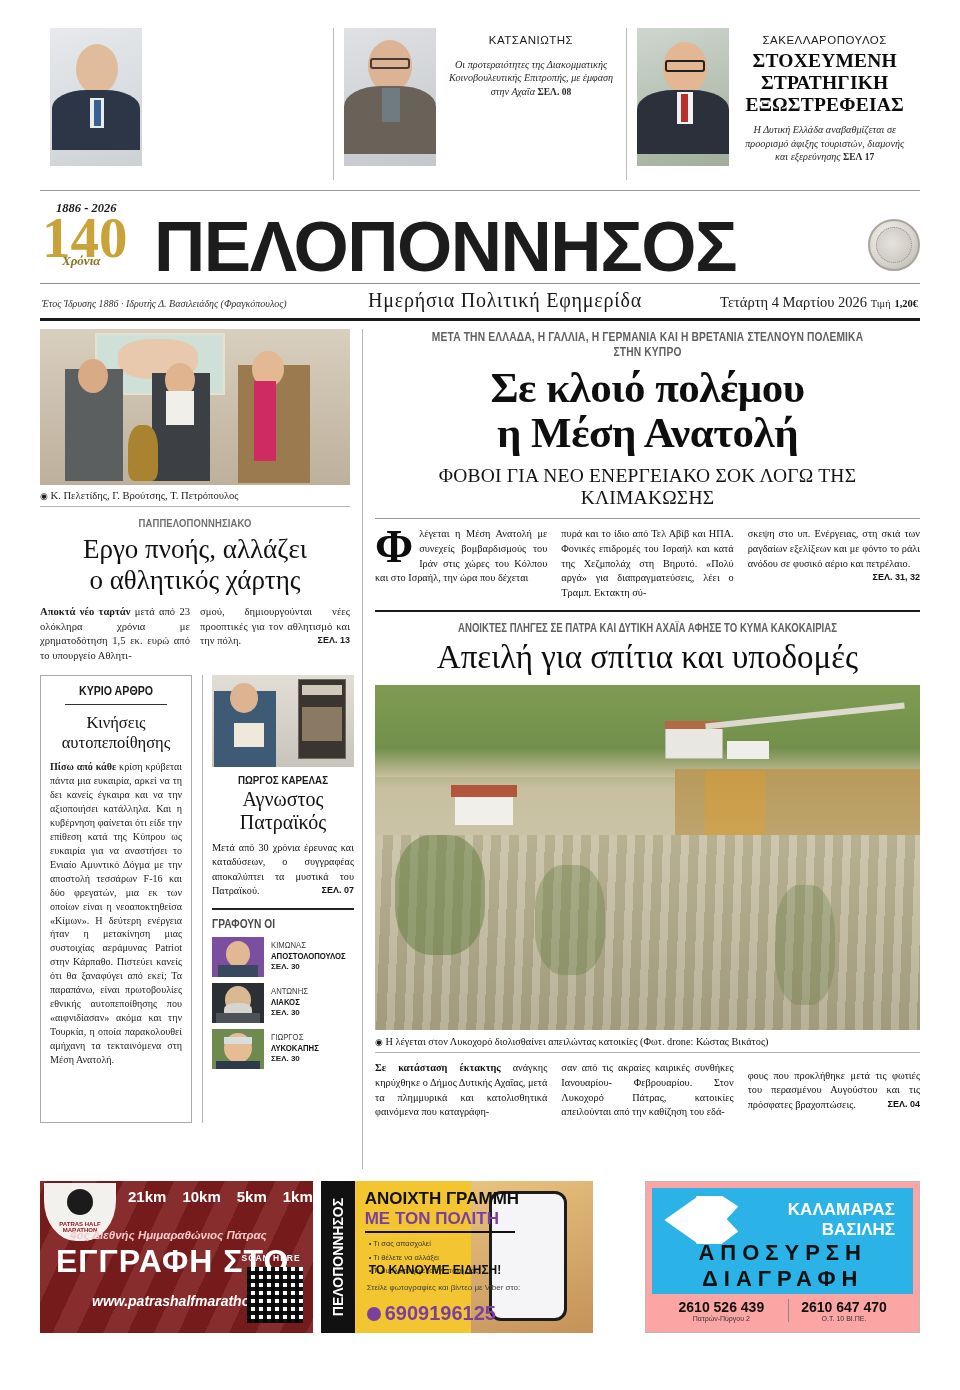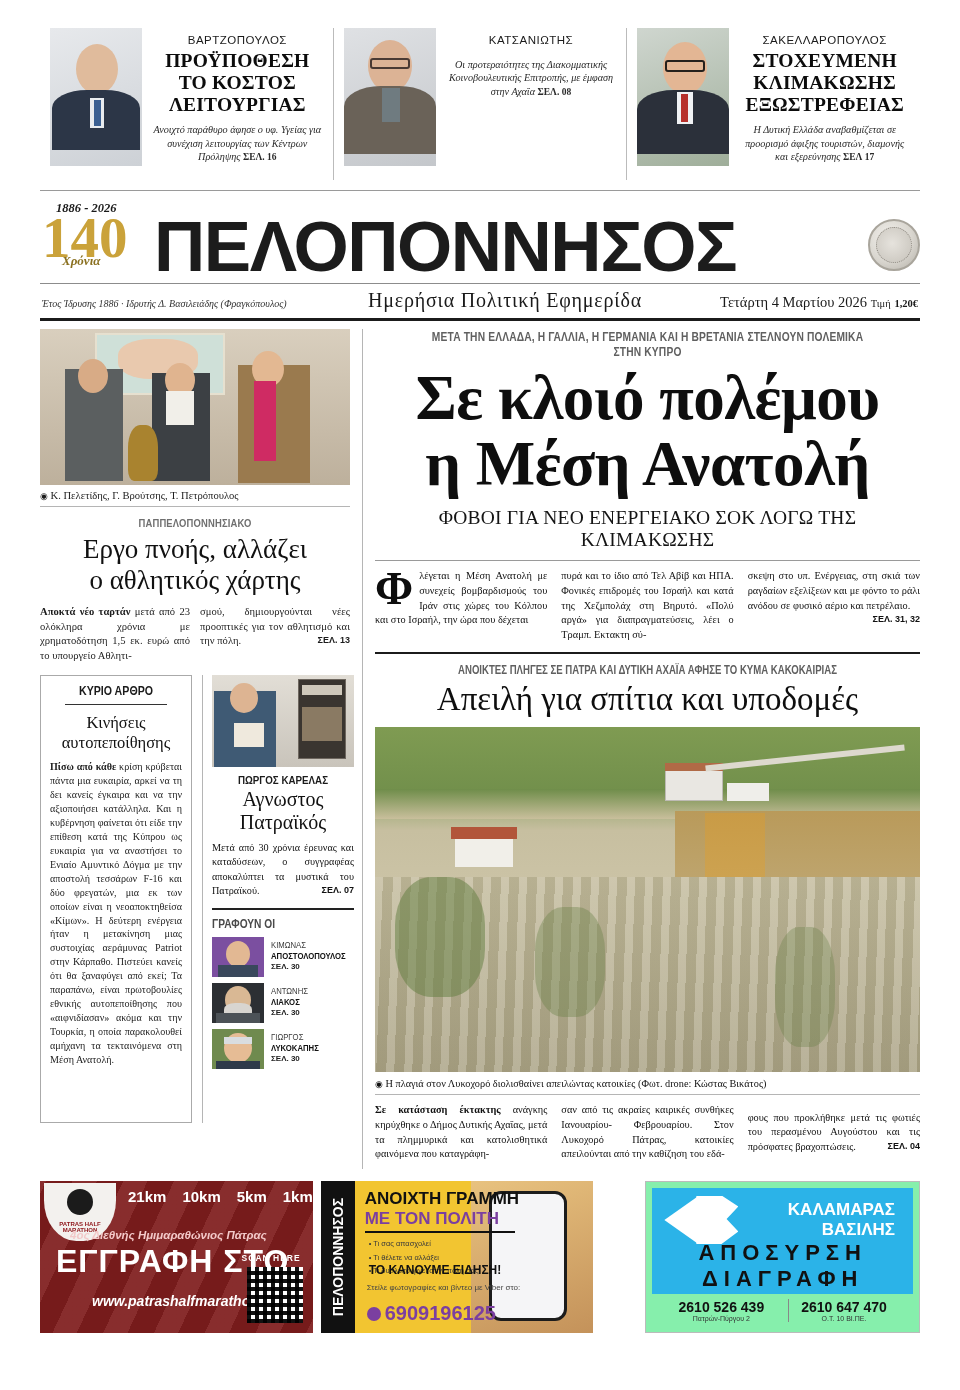--- a/index.html
+++ b/index.html
@@ -141,21 +141,21 @@
   .writer-last { font-weight: 700; color: #111; transform: scaleX(.9); transform-origin: left; display: block; }
   .writer-sel { color: #222; font-weight: 700; font-size: 8px; display: block; }
 
   
   .r-kicker {
     font-family: "Liberation Sans", sans-serif; font-weight: 700; font-size: 12.8px;
     text-align: center; color: #606060; transform: scaleX(.8); transform-origin: center;
     letter-spacing: .2px;
   }
   .r-headline {
-    text-align: center; font-size: 63px; line-height: 1.05; font-weight: 700;
+    text-align: center; font-size: 43px; line-height: 1.05; font-weight: 700;
     margin-top: 6px; color: #0e0e0e; letter-spacing: -.5px;
   }
   .r-sub {
     text-align: center; font-size: 19.5px; margin-top: 10px; color: #141414; letter-spacing: .2px;
   }
   .r-rule { height: 1px; background: #9a9a9a; margin: 9px 0 8px 0; }
   .r-lede { display: flex; gap: 14px; }
   .r-lede .c { flex: 1; font-size: 10.3px; line-height: 1.42; text-align: justify; }
   .dropcap {
     float: left; font-size: 46px; line-height: .78; font-weight: 700; padding: 2px 6px 0 0; color: #0d0d0d;
@@ -220,21 +220,21 @@
     font-size: 8px; line-height: 1.35; color: #444; }
   .ad2 .phone { position: absolute; left: 46px; bottom: 8px; font-family: "Liberation Sans", sans-serif;
     font-weight: 700; font-size: 20px; color: #7b3fa0; display: flex; align-items: center; gap: 4px; }
   .ad2 .vicon { width: 14px; height: 14px; border-radius: 50%; background: #7b3fa0; display: inline-block; }
   .ad2 .handphone { position: absolute; right: 0px; top: 0; width: 122px; height: 152px;
     background: linear-gradient(160deg,#e8c27f,#c4925a); }
   .ad2 .handphone .scr { position: absolute; left: 18px; top: 10px; width: 78px; height: 130px;
     background: #f5f5f7; border: 3px solid #1c1c1c; border-radius: 12px; }
 
   
-  .ad3 { background: #86efac; border: 1px solid #bbb; margin-left: 44px; }
+  .ad3 { background: #fca5a5; border: 1px solid #bbb; margin-left: 44px; }
   .ad3 .panel { position: absolute; left: 6px; right: 6px; top: 6px; height: 106px; background: #2bb3e8; }
   .ad3 .kb { position: absolute; left: 12px; top: 8px; width: 76px; height: 48px; }
   .ad3 .kb .k { position: absolute; left: 0; top: 0; width: 34px; height: 48px; background: #fff;
     clip-path: polygon(100% 0, 100% 100%, 0 50%); }
   .ad3 .kb .b { position: absolute; left: 32px; top: 0; width: 42px; height: 48px; background: #fff;
     clip-path: polygon(0 0, 62% 0, 100% 22%, 72% 48%, 100% 74%, 60% 100%, 0 100%); }
   .ad3 .name { position: absolute; right: 18px; top: 12px; text-align: right; color: #fff;
     font-family: "Liberation Sans", sans-serif; font-weight: 700; font-size: 17px; line-height: 1.2; }
   .ad3 .w1, .ad3 .w2 { position: absolute; left: 0; right: 0; text-align: center; color: #111;
     font-family: "Liberation Sans", sans-serif; font-weight: 700; font-size: 22px; letter-spacing: 6px; }
@@ -254,25 +254,20 @@
   <div class="teasers">
 
     <div class="teaser">
       <div class="teaser-photo">
         <div class="tp-bg" style="background:linear-gradient(160deg,#e7e9ec,#cdd1d6)"></div>
         <div class="tp-head" style="width:42px;height:50px;left:26px;top:16px;background:#e0bb9c"></div>
         <div class="tp-body" style="width:88px;height:60px;left:2px;top:62px;background:#2c3647"></div>
         <div style="position:absolute;width:14px;height:30px;left:40px;top:70px;background:#e9ecef"></div>
         <div style="position:absolute;width:7px;height:26px;left:44px;top:72px;background:#3a5f91"></div>
       </div>
-      <div class="teaser-text">
-        <div class="teaser-kicker">ΒΑΡΤΖΟΠΟΥΛΟΣ</div>
-        <div class="teaser-title">ΠΡΟΫΠΟΘΕΣΗ ΤΟ ΚΟΣΤΟΣ ΛΕΙΤΟΥΡΓΙΑΣ</div>
-        <div class="teaser-sub"><span>Ανοιχτό παράθυρο άφησε ο υφ. Υγείας για συνέχιση λειτουργίας των Κέντρων Πρόληψης</span> <b>ΣΕΛ. 16</b></div>
-      </div>
     </div>
 
     <div class="teaser">
       <div class="teaser-photo">
         <div class="tp-bg" style="background:linear-gradient(160deg,#dfe1e4,#c4c7cb)"></div>
         <div class="tp-head" style="width:44px;height:52px;left:24px;top:12px;background:#dcb395"></div>
         <div style="position:absolute;left:26px;top:30px;width:40px;height:11px;border:2px solid #4a3a33;border-radius:3px"></div>
         <div class="tp-body" style="width:92px;height:68px;left:0px;top:58px;background:#6a6258"></div>
         <div style="position:absolute;width:18px;height:34px;left:38px;top:60px;background:#6f7b80"></div>
       </div>
@@ -286,21 +281,21 @@
       <div class="teaser-photo">
         <div class="tp-bg" style="background:linear-gradient(160deg,#cfd6cf,#9fae9a)"></div>
         <div class="tp-head" style="width:44px;height:52px;left:26px;top:14px;background:#e3b694"></div>
         <div style="position:absolute;left:28px;top:32px;width:40px;height:12px;border:2px solid #25201c;border-radius:3px"></div>
         <div class="tp-body" style="width:92px;height:64px;left:0px;top:62px;background:#2b303a"></div>
         <div style="position:absolute;width:16px;height:32px;left:40px;top:64px;background:#f0f2f4"></div>
         <div style="position:absolute;width:7px;height:28px;left:44px;top:66px;background:#b7312c"></div>
       </div>
       <div class="teaser-text">
         <div class="teaser-kicker">ΣΑΚΕΛΛΑΡΟΠΟΥΛΟΣ</div>
-        <div class="teaser-title">ΣΤΟΧΕΥΜΕΝΗ ΚΛΙΜΑΚΩΣΗΣ ΕΞΩΣΤΡΕΦΕΙΑΣ</div>
+        <div class="teaser-title">ΣΤΟΧΕΥΜΕΝΗ ΣΤΡΑΤΗΓΙΚΗ ΕΞΩΣΤΡΕΦΕΙΑΣ</div>
         <div class="teaser-sub"><span>Η Δυτική Ελλάδα αναβαθμίζεται σε προορισμό άφιξης τουριστών, διαμονής και εξερεύνησης</span> <b>ΣΕΛ 17</b></div>
       </div>
     </div>
 
   </div>
 
   <div class="rule-thin"></div>
 
   <div class="masthead">
     <div class="logo140">
@@ -487,21 +482,21 @@
         <div style="position:absolute;left:330px;top:86px;width:60px;bottom:0;background:linear-gradient(#c99b46,#d8b871)"></div>
         <div style="position:absolute;left:0;top:150px;right:0;bottom:0;
              background:repeating-linear-gradient(92deg, rgba(255,255,255,.18) 0 8px, rgba(120,118,90,.16) 8px 18px), linear-gradient(#c3bb9c,#a9a183)"></div>
         <div style="position:absolute;left:20px;top:150px;width:90px;height:120px;background:rgba(96,124,62,.5);border-radius:40%"></div>
         <div style="position:absolute;left:160px;top:180px;width:70px;height:110px;background:rgba(96,124,62,.35);border-radius:40%"></div>
         <div style="position:absolute;left:400px;top:200px;width:60px;height:120px;background:rgba(96,124,62,.3);border-radius:40%"></div>
       </div>
 
       <div class="bp-caption">
         <span class="cam">◉</span>
-        <span>Η πλαγιά στον Λυκοχορό διολισθαίνει απειλώντας κατοικίες (Φωτ. drone: Κώστας Βικάτος)</span>
+        <span>Η λέγεται στον Λυκοχορό διολισθαίνει απειλώντας κατοικίες (Φωτ. drone: Κώστας Βικάτος)</span>
       </div>
 
       <div class="r3-cols">
         <div class="c">
           <b>Σε κατάσταση έκτακτης</b><span> ανάγκης κηρύχθηκε ο Δήμος Δυτικής Αχαΐας, μετά τα πλημμυρικά και κατολισθητικά φαινόμενα που καταγράφη-</span>
         </div>
         <div class="c">σαν από τις ακραίες καιρικές συνθήκες Ιανουαρίου- Φεβρουαρίου. Στον Λυκοχορό Πάτρας, κατοικίες απειλούνται από την καθίζηση του εδά-</div>
         <div class="c">
           <span>φους που προκλήθηκε μετά τις φωτιές του περασμένου Αυγούστου και τις πρόσφατες βραχοπτώσεις.</span>
           <span class="sel">ΣΕΛ. 04</span>

